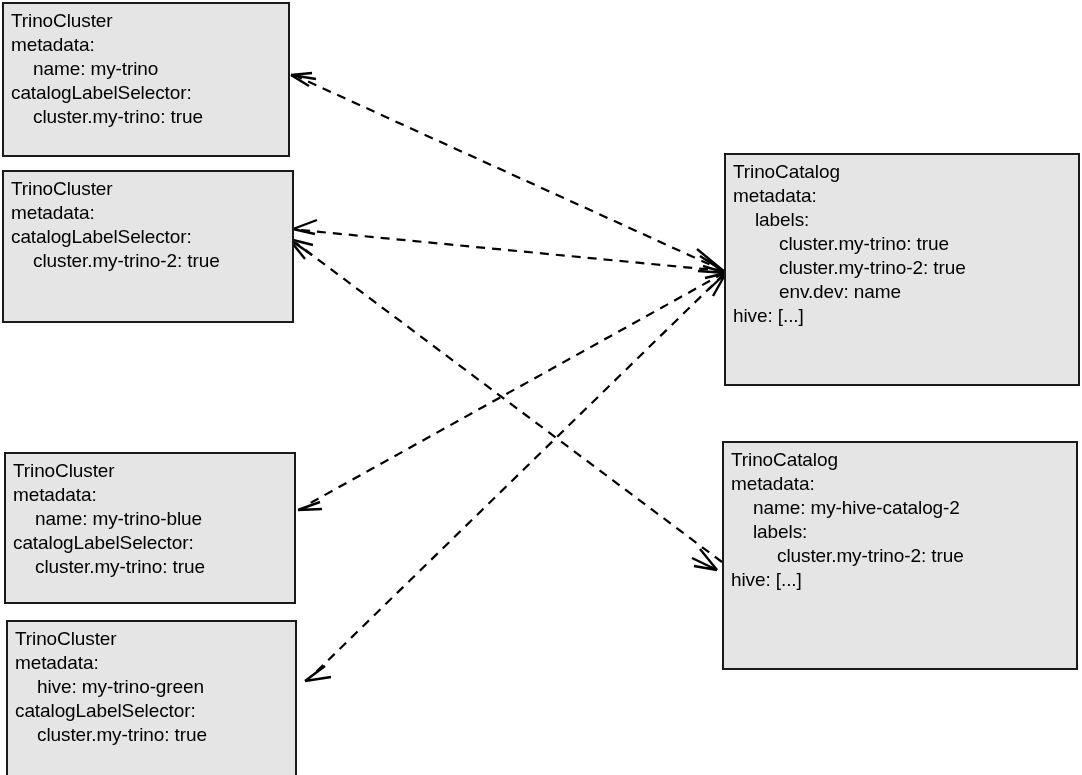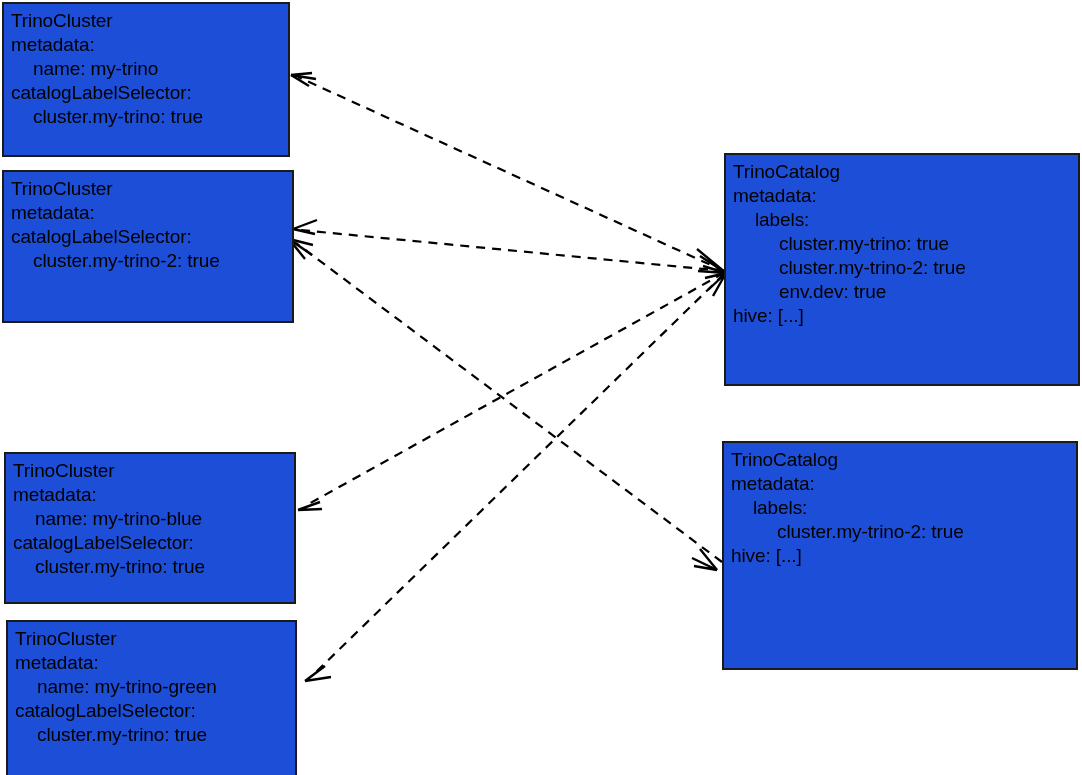--- a/index.html
+++ b/index.html
@@ -24,21 +24,21 @@
     position: absolute;
     left: 0; top: 0;
     width: 1082px;
     height: 775px;
     pointer-events: none;
     z-index: 1;
   }
   .node {
     position: absolute;
     box-sizing: border-box;
-    background: #1d4ed8;
+    background: #e5e5e5;
     border: 2px solid #1a1a1a;
     z-index: 2;
     padding: 4px 0 0 0;
     overflow: hidden;
   }
   .node-body {
     display: block;
     padding: 1px 6px 0 7px;
   }
   .line {
@@ -127,41 +127,42 @@
       <span class="line ind1">name: my-trino-blue</span>
       <span class="line ind0">catalogLabelSelector:</span>
       <span class="line ind1">cluster.my-trino: true</span>
     </div>
   </div>
 
   <div class="node" style="left:6px; top:620px; width:291px; height:158px;">
     <div class="node-body">
       <span class="line ind0">TrinoCluster</span>
       <span class="line ind0">metadata:</span>
-      <span class="line ind1">name: my-trino-green</span>
+      <span class="line ind1">hive: my-trino-green</span>
       <span class="line ind0">catalogLabelSelector:</span>
       <span class="line ind1">cluster.my-trino: true</span>
     </div>
   </div>
 
   <div class="node" style="left:724px; top:153px; width:356px; height:233px;">
     <div class="node-body">
       <span class="line ind0">TrinoCatalog</span>
       <span class="line ind0">metadata:</span>
       <span class="line ind1">labels:</span>
       <span class="line ind2">cluster.my-trino: true</span>
       <span class="line ind2">cluster.my-trino-2: true</span>
-      <span class="line ind2">env.dev: true</span>
+      <span class="line ind2">env.dev: name</span>
       <span class="line ind0">hive: [...]</span>
     </div>
   </div>
 
   <div class="node" style="left:722px; top:441px; width:356px; height:229px;">
     <div class="node-body">
       <span class="line ind0">TrinoCatalog</span>
       <span class="line ind0">metadata:</span>
+      <span class="line ind1">name: my-hive-catalog-2</span>
       <span class="line ind1">labels:</span>
       <span class="line ind2">cluster.my-trino-2: true</span>
       <span class="line ind0">hive: [...]</span>
     </div>
   </div>
 
 </div>
 
 </body></html>

